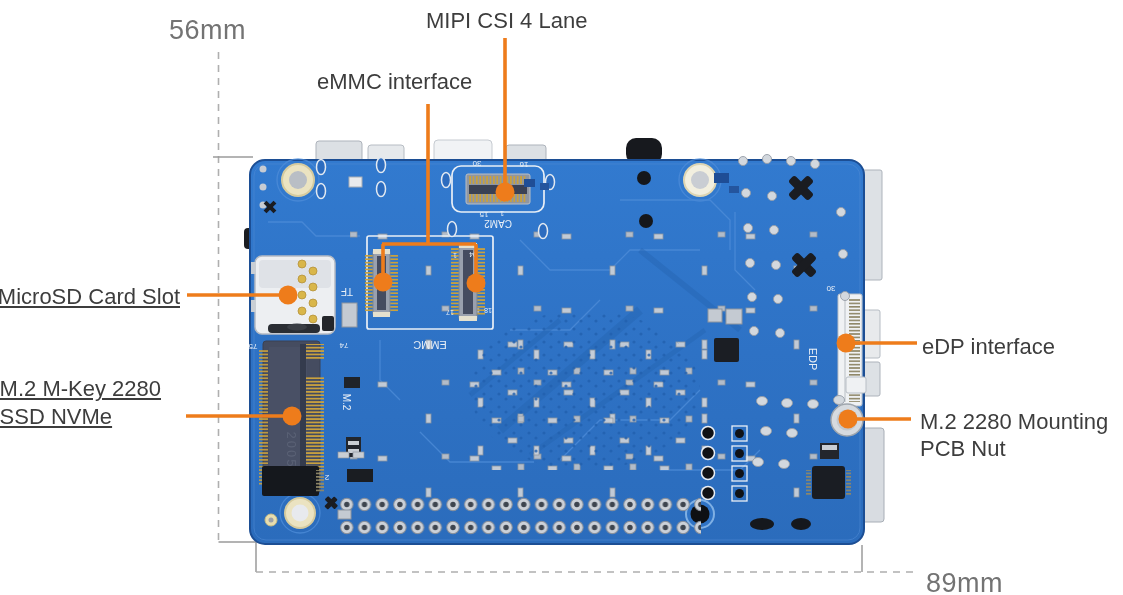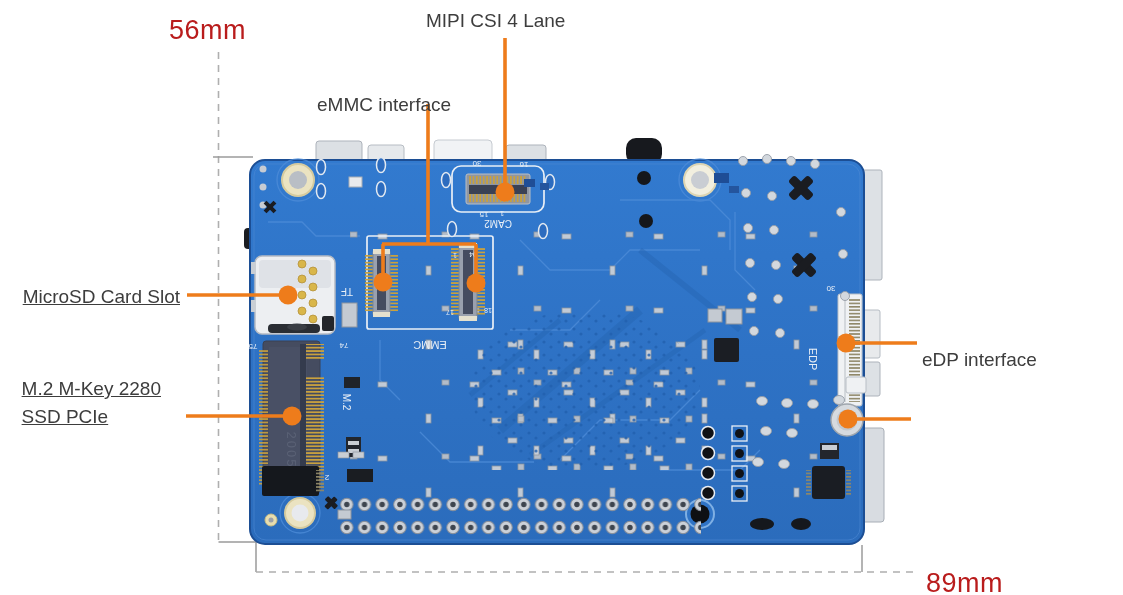--- a/index.html
+++ b/index.html
@@ -1,21 +1,21 @@
 <!DOCTYPE html>
 <html><head>
 <meta charset="utf-8">
 <style>
   html,body{margin:0;padding:0;background:#fff;}
   body{font-family:"Liberation Sans","DejaVu Sans",sans-serif;}
   #stage{position:relative;width:1123px;height:595px;background:#fff;overflow:hidden;}
   #board-svg{position:absolute;left:0;top:0;}
-  .lbl{position:absolute;color:#3d3d3d;font-size:19px;line-height:28px;white-space:nowrap;}
+  .lbl{position:absolute;color:#3d3d3d;font-size:22px;line-height:28px;white-space:nowrap;}
   .lbl.r{text-decoration:underline;}
-  .dim{position:absolute;color:#b91c1c;font-size:27px;letter-spacing:.5px;white-space:nowrap;}
+  .dim{position:absolute;color:#737373;font-size:27px;letter-spacing:.5px;white-space:nowrap;}
 </style>
 </head>
 <body>
 
 <div id="stage">
 
 <svg id="board-svg" width="1123" height="595" viewBox="0 0 1123 595">
   <defs>
     <linearGradient id="pcbgrad" x1="0" y1="0" x2="0" y2="1">
       <stop offset="0" stop-color="#327ACF"></stop>
@@ -348,22 +348,26 @@
     <circle cx="476" cy="283" r="9.5"></circle>
     <circle cx="288" cy="295" r="9.5"></circle>
     <circle cx="292" cy="416" r="9.5"></circle>
     <circle cx="846" cy="343" r="9.5"></circle>
     <circle cx="848" cy="419" r="9.5"></circle>
   </g>
 </svg>
 
 <div class="dim" style="left:169px;top:15px;">56mm</div>
 <div class="lbl" style="left:426px;top:7px;">MIPI CSI 4 Lane</div>
-<div class="lbl" style="left:317px;top:91px;">eMMC interface</div>
+<div class="lbl" style="left:317px;top:68px;">eMMC interface</div>
 <div class="lbl r" style="right:943px;top:283px;">MicroSD Card Slot</div>
 <div class="lbl r" style="right:962px;top:375px;">
   <div>M.2 M-Key 2280</div>
-  <div>SSD PCIe</div>
+  <div>SSD NVMe</div>
 </div>
-<div class="lbl" style="left:922px;top:346px;text-align:center;">eDP interface</div>
+<div class="lbl" style="left:922px;top:333px;text-align:center;">eDP interface</div>
+<div class="lbl" style="left:920px;top:408px;line-height:27px;">
+  <div>M.2 2280 Mounting</div>
+  <div>PCB Nut</div>
+</div>
 <div class="dim" style="left:926px;top:568px;">89mm</div>
 
 </div>
 
 </body></html>

